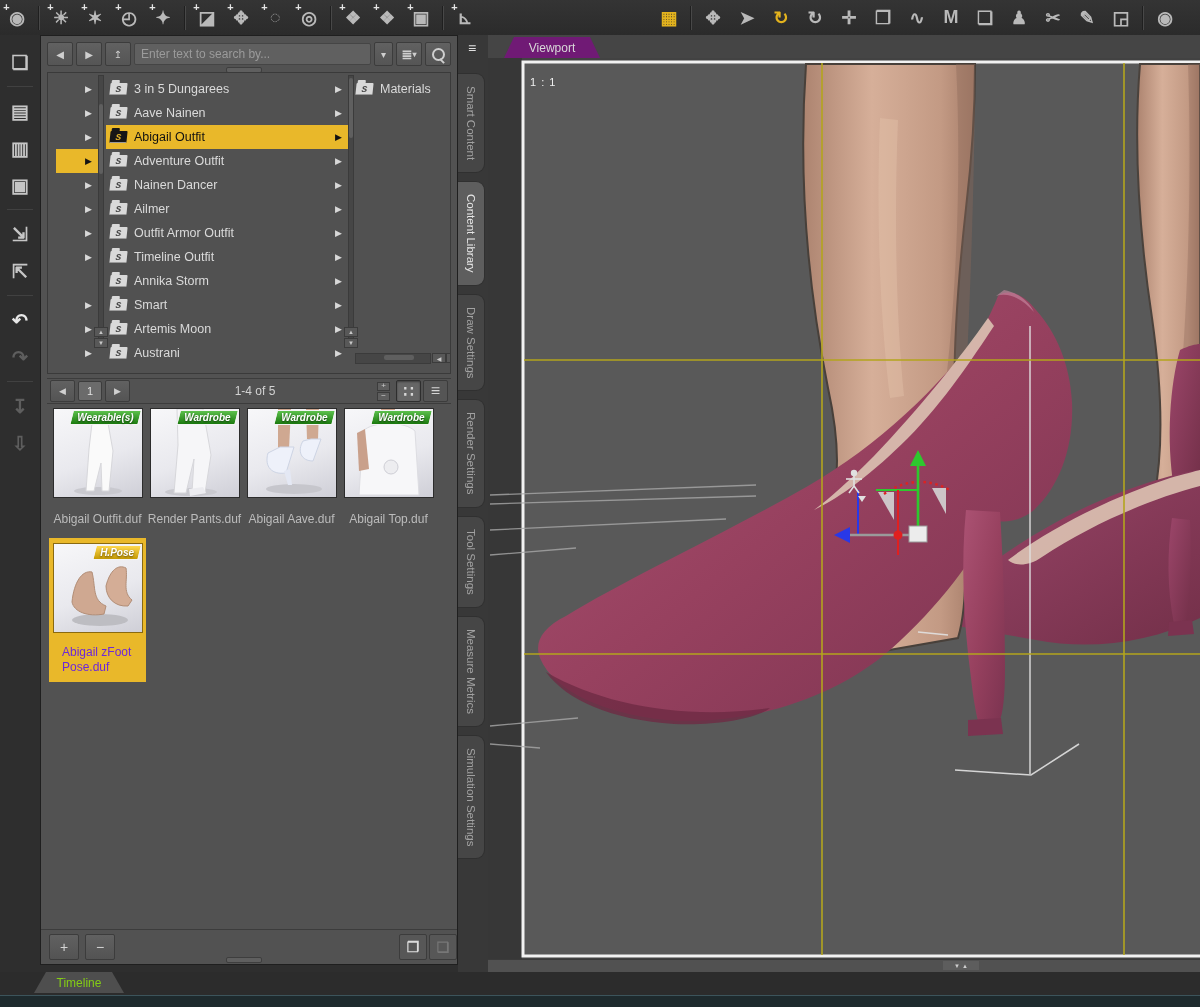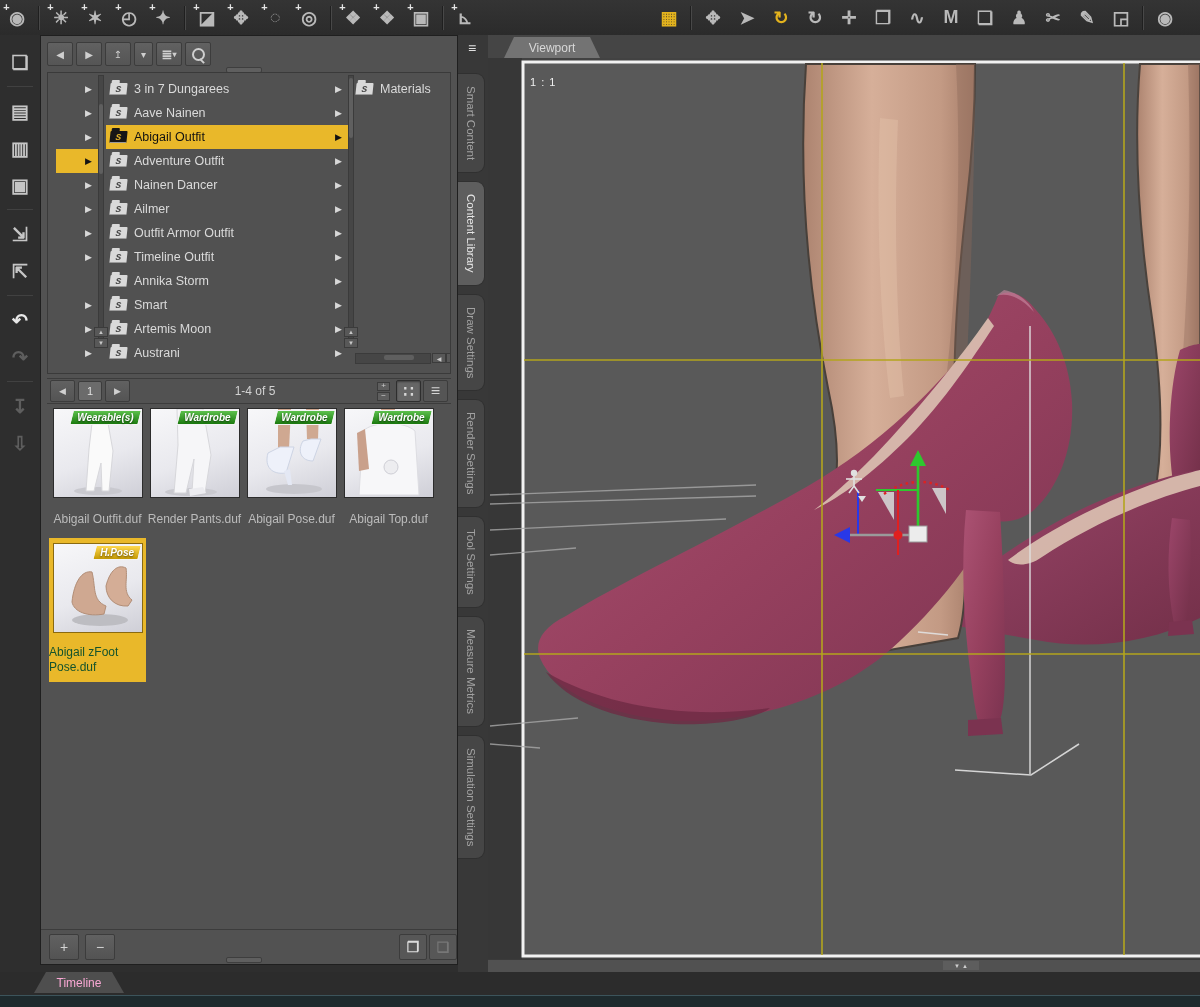--- a/index.html
+++ b/index.html
@@ -97,21 +97,21 @@
     background:linear-gradient(160deg,#f7f7f9 0%,#e9e9ee 55%,#cfcfd7 100%);overflow:hidden;}
   .badge{position:absolute;top:1px;right:0;transform:skewX(-14deg);transform-origin:100% 0;
     background:linear-gradient(#5cc14c,#1b7a0f);border:1px solid #f4f4f4;padding:0 5px;height:13px;
     display:flex;align-items:center;}
   .badge span{display:inline-block;transform:skewX(14deg);font-size:10px;font-weight:bold;font-style:italic;
     color:#fff;text-shadow:0 1px 2px rgba(0,0,0,.55);white-space:nowrap;}
   .badge.hpose{background:linear-gradient(#ffd84e,#c59a04);}
   .tlabel{margin-top:14px;font-size:12px;color:#bcbcbc;}
   #sel-cell{position:absolute;left:8px;top:502px;width:97px;height:144px;background:#e9b82a;}
   #sel-cell .timg{margin-top:5px;border-color:#8a6a10;}
-  .sel-label{margin-top:12px;font-size:12px;color:#14532d;line-height:15px;}
+  .sel-label{margin-top:12px;font-size:12px;color:#6d28d9;line-height:15px;padding-left:13px;}
 
   
   #panel-bottom{position:absolute;left:0;bottom:0;width:100%;height:34px;border-top:1px solid #3c3c3c;}
   .bbtn{position:absolute;top:4px;width:28px;height:24px;background:linear-gradient(#616161,#535353);
     border:1px solid #3c3c3c;border-radius:2px;display:flex;align-items:center;justify-content:center;
     font-size:14px;color:#d4d4d4;}
   .bico{position:absolute;top:4px;width:26px;height:24px;background:#575757;border:1px solid #3c3c3c;
     border-radius:2px;display:flex;align-items:center;justify-content:center;font-size:14px;color:#dcdcdc;}
   .bico.dim{color:#777;}
 
@@ -120,34 +120,34 @@
     display:flex;flex-direction:column;align-items:flex-start;}
   #panel-menu{width:26px;height:22px;margin:2px 0 10px 1px;display:flex;align-items:center;justify-content:center;
     color:#e0e0e0;font-size:14px;}
   .vtab{writing-mode:vertical-rl;width:26px;margin:4px 0;display:flex;align-items:center;justify-content:center;
     background:#464646;color:#a2a2a2;font-size:11.5px;border:1px solid #303030;border-left:none;
     border-radius:0 9px 9px 0;padding:12px 0;}
   .vtab.active{background:#5e5e5e;color:#e6e6e6;}
 
   
   #viewport-pane{position:absolute;left:488px;top:35px;width:712px;height:937px;background:#454545;}
-  #vp-tab{position:absolute;left:16px;top:2px;width:96px;height:21px;background:#737373;
+  #vp-tab{position:absolute;left:16px;top:2px;width:96px;height:21px;background:#701a75;
     clip-path:polygon(10px 0,86px 0,96px 100%,0 100%);display:flex;align-items:center;justify-content:center;
     font-size:12px;color:#d8d8d8;}
   #vp-scene{position:absolute;left:0;top:23px;width:712px;height:902px;background:#454545;overflow:hidden;}
   #ratio-label{position:absolute;left:42px;top:18px;font-size:11px;color:#f0f0f0;letter-spacing:1px;z-index:5;}
   #vp-bottom{position:absolute;left:0;bottom:0;width:100%;height:12px;background:#515151;border-top:1px solid #3a3a3a;}
   #collapse-widget{position:absolute;left:455px;top:1px;width:36px;height:9px;background:#5d5d5d;
     display:flex;align-items:center;justify-content:center;gap:2px;font-size:6px;color:#cfcfcf;}
 
   
   #bottom-area{position:absolute;left:0;top:972px;width:1200px;height:35px;background:#2c2c2c;}
   #timeline-tab{position:absolute;left:34px;top:0;width:90px;height:21px;background:#4e4e4e;
     clip-path:polygon(12px 0,78px 0,90px 100%,0 100%);display:flex;align-items:center;justify-content:center;
-    font-size:12px;color:#f9a8d4;}
+    font-size:12px;color:#84cc16;}
   #bottom-strip{position:absolute;left:0;bottom:0;width:100%;height:11px;background:#1e2a2d;
     border-top:1px solid #3c545b;}
 </style>
 </head>
 <body>
 
 <div id="app">
 
   <div id="top-toolbar">
     <div class="tgroup">
@@ -295,20 +295,21 @@
         <b>⇩</b>
       </span>
   </div>
 
   <div id="content-panel">
 
     <div id="search-row">
       <span class="sbtn">◀</span>
       <span class="sbtn">▶</span>
       <span class="sbtn">↥</span>
+      <input id="search-input" placeholder="Enter text to search by..." style="">
       <span class="sbtn narrow">▾</span>
       <span class="sbtn">
           <b class="dbstack">≣</b>
           <b class="ddcaret">▾</b>
         </span>
       <span class="sbtn">
           <i class="mag"></i>
         </span>
     </div>
 
@@ -332,21 +333,21 @@
       <div class="vscroll" style="left:50px;height:272px;">
         <div class="vhandle" style="top:28px;height:70px;"></div>
       </div>
       <span class="scap" style="left:46px;top:254px;">▲</span>
       <span class="scap" style="left:46px;top:265px;">▼</span>
 
       <div class="frow" style="top:4px;">
           <i class="fold">
             <span class="fl">S</span>
           </i>
-          <span>3 in 7 Dungarees</span>
+          <span>3 in 5 Dungarees</span>
           <span class="exp">▶</span>
         </div>
       <div class="frow" style="top:28px;">
           <i class="fold">
             <span class="fl">S</span>
           </i>
           <span>Aave Nainen</span>
           <span class="exp">▶</span>
         </div>
       <div class="frow selected" style="top:52px;">
@@ -490,21 +491,21 @@
           <path d="M30,0 h13 l-2,40 h-11 z" fill="#cfa891"></path>
           <path d="M58,0 h13 l-1,30 h-11 z" fill="#cfa891"></path>
           <path d="M20,44 c-4,14 4,22 18,20 l8,-26 h-14 z" fill="#eef1fa" stroke="#cdd4e4"></path>
           <path d="M55,32 c-6,10 -2,20 10,20 l8,-22 h-10 z" fill="#eef1fa" stroke="#cdd4e4"></path>
           <path d="M36,62 l4,14 h4 l-2,-16 z" fill="#e4e8f4"></path>
         </svg>
         <span class="badge">
             <span>Wardrobe</span>
           </span>
       </div>
-      <div class="tlabel">Abigail Pose.duf</div>
+      <div class="tlabel">Abigail Aave.duf</div>
     </div>
     <div class="cell" style="left:299px;top:372px;">
       <div class="timg">
         <svg width="88" height="88">
           <rect x="36" y="0" width="14" height="14" fill="#c9a08b"></rect>
           <path d="M18,22 c10,-10 42,-10 52,0 l4,64 h-60 z" fill="#f7f7f9" stroke="#dddde2"></path>
           <path d="M12,24 l8,-4 4,40 -10,2 z" fill="#c9a08b"></path>
           <circle cx="46" cy="58" r="7" fill="#ededf0" stroke="#cfcfd6"></circle>
         </svg>
         <span class="badge">

